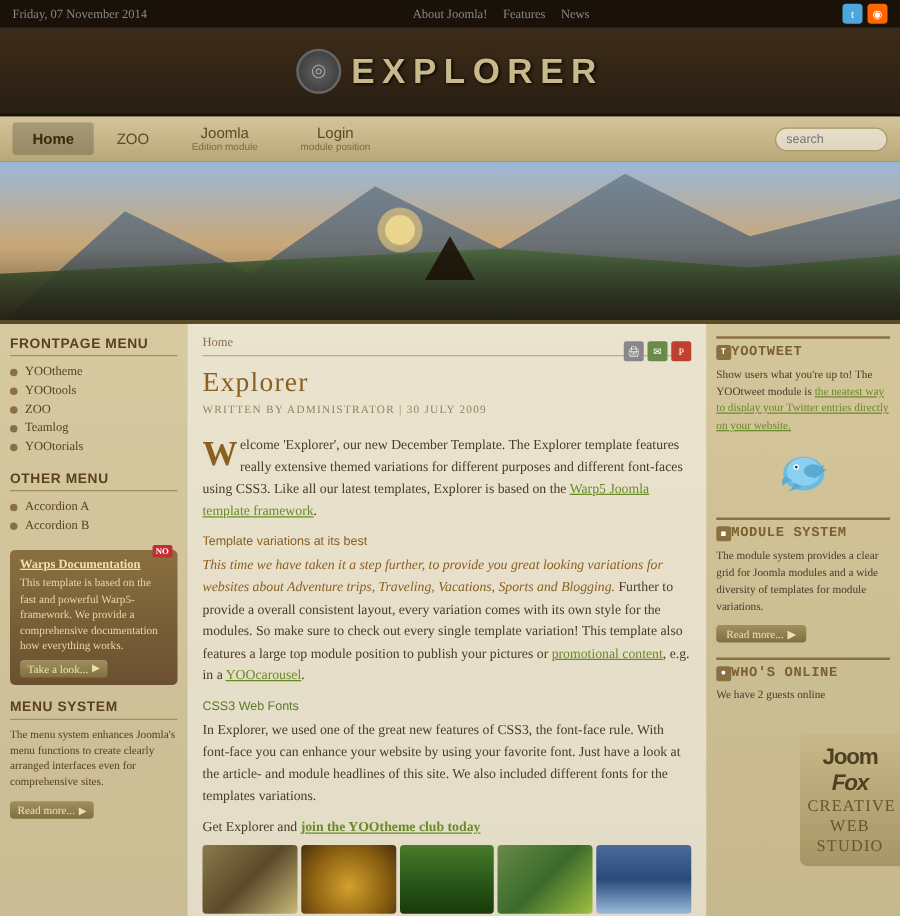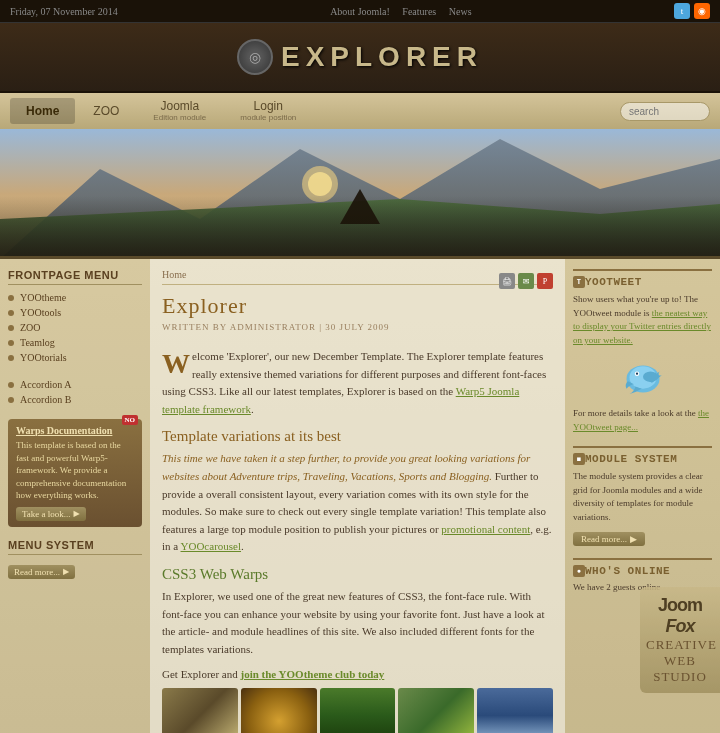--- a/index.html
+++ b/index.html
@@ -311,23 +311,23 @@
       font-weight: bold;
       margin-right: 2px;
       margin-top: 3px;
     }
     .article-link {
       color: #6a8a2a;
       text-decoration: underline;
       cursor: pointer;
     }
     .section-heading {
-      font-size: 15px;
+      font-size: 10px;
       color: #8a6020;
-      font-family: Liberation Serif, serif;
+      font-family: Liberation Sans, sans-serif;
       margin: 10px 0 5px;
       font-weight: normal;
     }
     .section-heading.green { color: #5a7a2a; }
     .highlight-text {
       color: #8a6020;
       font-style: italic;
     }
     .bottom-text {
       font-size: 11px;
@@ -565,20 +565,21 @@
           <span class="sidebar-bullet"></span>
           <span>Teamlog</span>
         </div>
         <div class="sidebar-item">
           <span class="sidebar-bullet"></span>
           <span>YOOtorials</span>
         </div>
       </div>
 
       <div class="sidebar-module">
+        <div class="sidebar-title">Other Menu</div>
         <div class="sidebar-item">
           <span class="sidebar-bullet"></span>
           <span>Accordion A</span>
         </div>
         <div class="sidebar-item">
           <span class="sidebar-bullet"></span>
           <span>Accordion B</span>
         </div>
       </div>
 
@@ -589,20 +590,21 @@
           <div class="sidebar-featured-text">This template is based on the fast and powerful Warp5-framework. We provide a comprehensive documentation how everything works.</div>
           <div class="sidebar-btn">
             <span>Take a look...</span>
             <span class="sidebar-btn-arrow">▶</span>
           </div>
         </div>
       </div>
 
       <div class="sidebar-module">
         <div class="sidebar-title">Menu System</div>
+        <div class="sidebar-menu-text">The menu system enhances Joomla's menu functions to create clearly arranged interfaces even for comprehensive sites.</div>
         <div class="sidebar-btn">
           <span>Read more...</span>
           <span class="sidebar-btn-arrow">▶</span>
         </div>
       </div>
 
     </div>
 
     <div id="content">
 
@@ -620,21 +622,21 @@
       <div class="article-body">
         <p><span class="drop-cap">W</span>elcome 'Explorer', our new December Template. The Explorer template features really extensive themed variations for different purposes and different font-faces using CSS3. Like all our latest templates, Explorer is based on the <span class="article-link">Warp5 Joomla template framework</span>.</p>
       </div>
 
       <h2 class="section-heading">Template variations at its best</h2>
 
       <div class="article-body">
         <p><span class="highlight-text">This time we have taken it a step further, to provide you great looking variations for websites about Adventure trips, Traveling, Vacations, Sports and Blogging.</span> Further to provide a overall consistent layout, every variation comes with its own style for the modules. So make sure to check out every single template variation! This template also features a large top module position to publish your pictures or <span class="article-link">promotional content</span>, e.g. in a <span class="article-link">YOOcarousel</span>.</p>
       </div>
 
-      <h2 class="section-heading green">CSS3 Web Warps</h2>
+      <h2 class="section-heading green">CSS3 Web Fonts</h2>
 
       <div class="article-body">
         <p>In Explorer, we used one of the great new features of CSS3, the font-face rule. With font-face you can enhance your website by using your favorite font. Just have a look at the article- and module headlines of this site. We also included different fonts for the templates variations.</p>
       </div>
 
       <div class="bottom-text">
         Get Explorer and <span class="join-link">join the YOOtheme club today</span>
       </div>
 
       <div id="thumb-strip">
@@ -661,23 +663,20 @@
         <svg class="twitter-bird" viewBox="0 0 80 65" xmlns="http://www.w3.org/2000/svg">
           <ellipse cx="40" cy="35" rx="22" ry="18" fill="#6abbe0"></ellipse>
           <ellipse cx="40" cy="33" rx="18" ry="15" fill="#8ad0f0"></ellipse>
           <circle cx="32" cy="28" r="3" fill="white"></circle>
           <circle cx="32" cy="28" r="1.5" fill="#1a3a5a"></circle>
           <path d="M 48 38 Q 55 30 62 25 Q 58 32 65 30 Q 58 36 52 40" fill="#5aabd0"></path>
           <path d="M 30 45 Q 28 52 22 55 Q 32 52 38 48" fill="#5aabd0"></path>
           <path d="M 20 38 Q 15 42 18 48 Q 22 43 28 42" fill="#5aabd0"></path>
           <ellipse cx="50" cy="32" rx="10" ry="7" fill="#5aabd0"></ellipse>
         </svg>
-        <div class="rsidebar-text">
-          For more details take a look at the <span class="rsidebar-link">the YOOtweet page...</span>
-        </div>
       </div>
 
       <div class="rsidebar-module">
         <div class="rsidebar-title">
           <span class="rsidebar-title-icon">◼</span>
           <span>Module System</span>
         </div>
         <div class="rsidebar-text">The module system provides a clear grid for Joomla modules and a wide diversity of templates for module variations.</div>
         <div class="readmore-btn">
           <span>Read more...</span>

